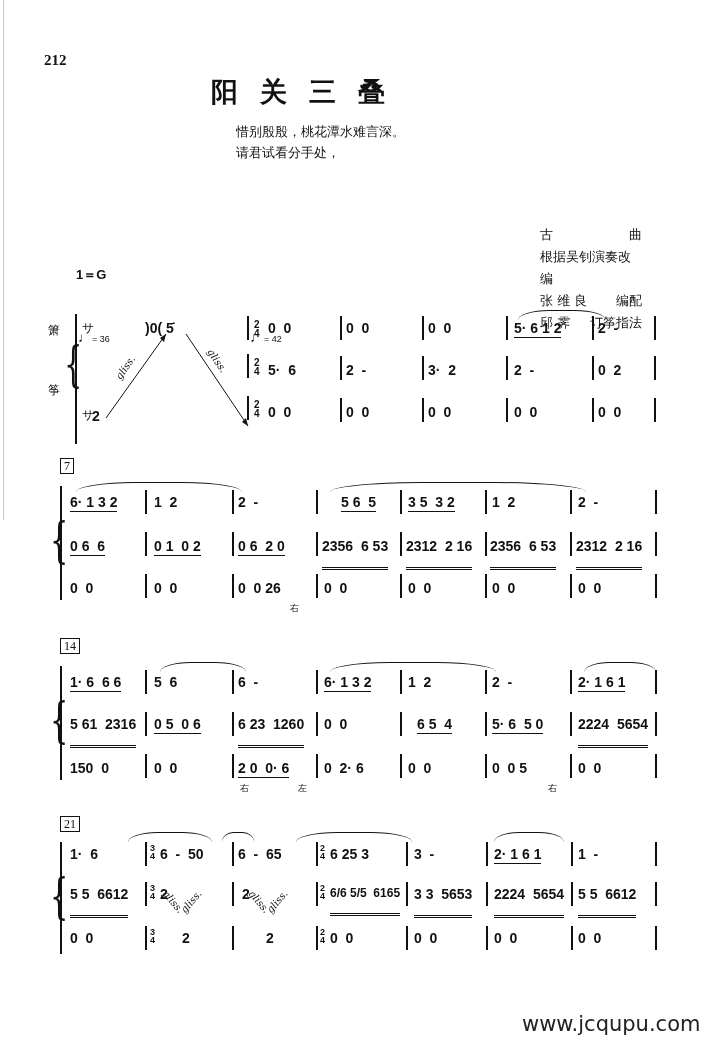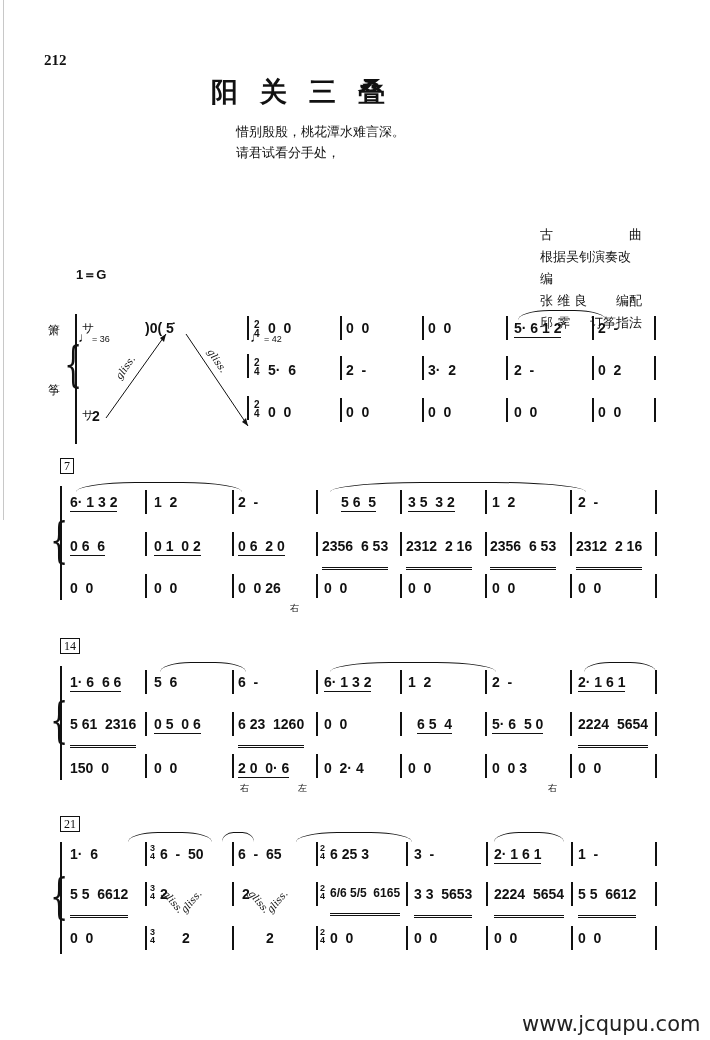--- a/index.html
+++ b/index.html
@@ -211,25 +211,25 @@
 <div class="barline" style="left:655px;top:712px;height:24px;"></div>
 
 <div class="n" style="left:70px;top:760px;">150  0</div>
 <div class="barline" style="left:145px;top:754px;height:24px;"></div>
 <div class="n" style="left:154px;top:760px;">0  0</div>
 <div class="barline" style="left:232px;top:754px;height:24px;"></div>
 <div class="n u1" style="left:238px;top:760px;">2 0  0· 6</div>
 <div class="small" style="left:240px;top:782px;">右</div>
 <div class="small" style="left:298px;top:782px;">左</div>
 <div class="barline" style="left:316px;top:754px;height:24px;"></div>
-<div class="n" style="left:324px;top:760px;">0  2· 4</div>
+<div class="n" style="left:324px;top:760px;">0  2· 6</div>
 <div class="barline" style="left:400px;top:754px;height:24px;"></div>
 <div class="n" style="left:408px;top:760px;">0  0</div>
 <div class="barline" style="left:485px;top:754px;height:24px;"></div>
-<div class="n" style="left:492px;top:760px;">0  0 3</div>
+<div class="n" style="left:492px;top:760px;">0  0 5</div>
 <div class="small" style="left:548px;top:782px;">右</div>
 <div class="barline" style="left:570px;top:754px;height:24px;"></div>
 <div class="n" style="left:578px;top:760px;">0  0</div>
 <div class="barline" style="left:655px;top:754px;height:24px;"></div>
 
 <div class="rehearsal" style="left:60px;top:816px;">21</div>
 <div class="staff-line" style="left:60px;top:842px;height:112px;"></div>
 <div class="brace" style="left:44px;top:872px;">{</div>
 <div class="slur" style="left:128px;top:832px;width:84px;"></div>
 <div class="slur" style="left:222px;top:832px;width:32px;"></div>

